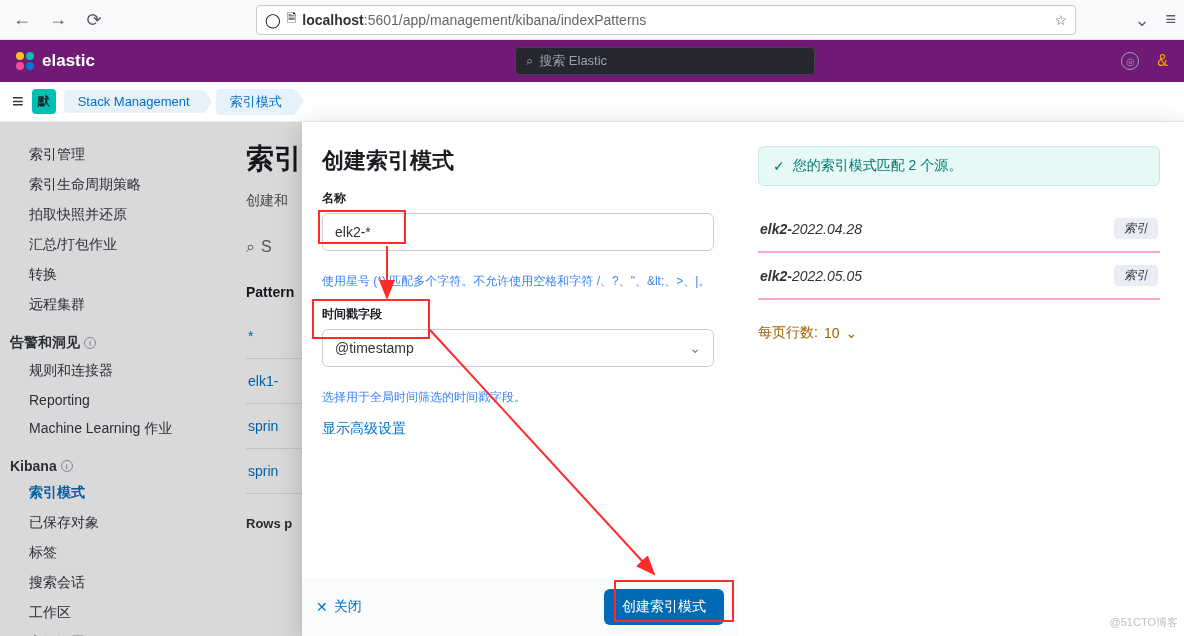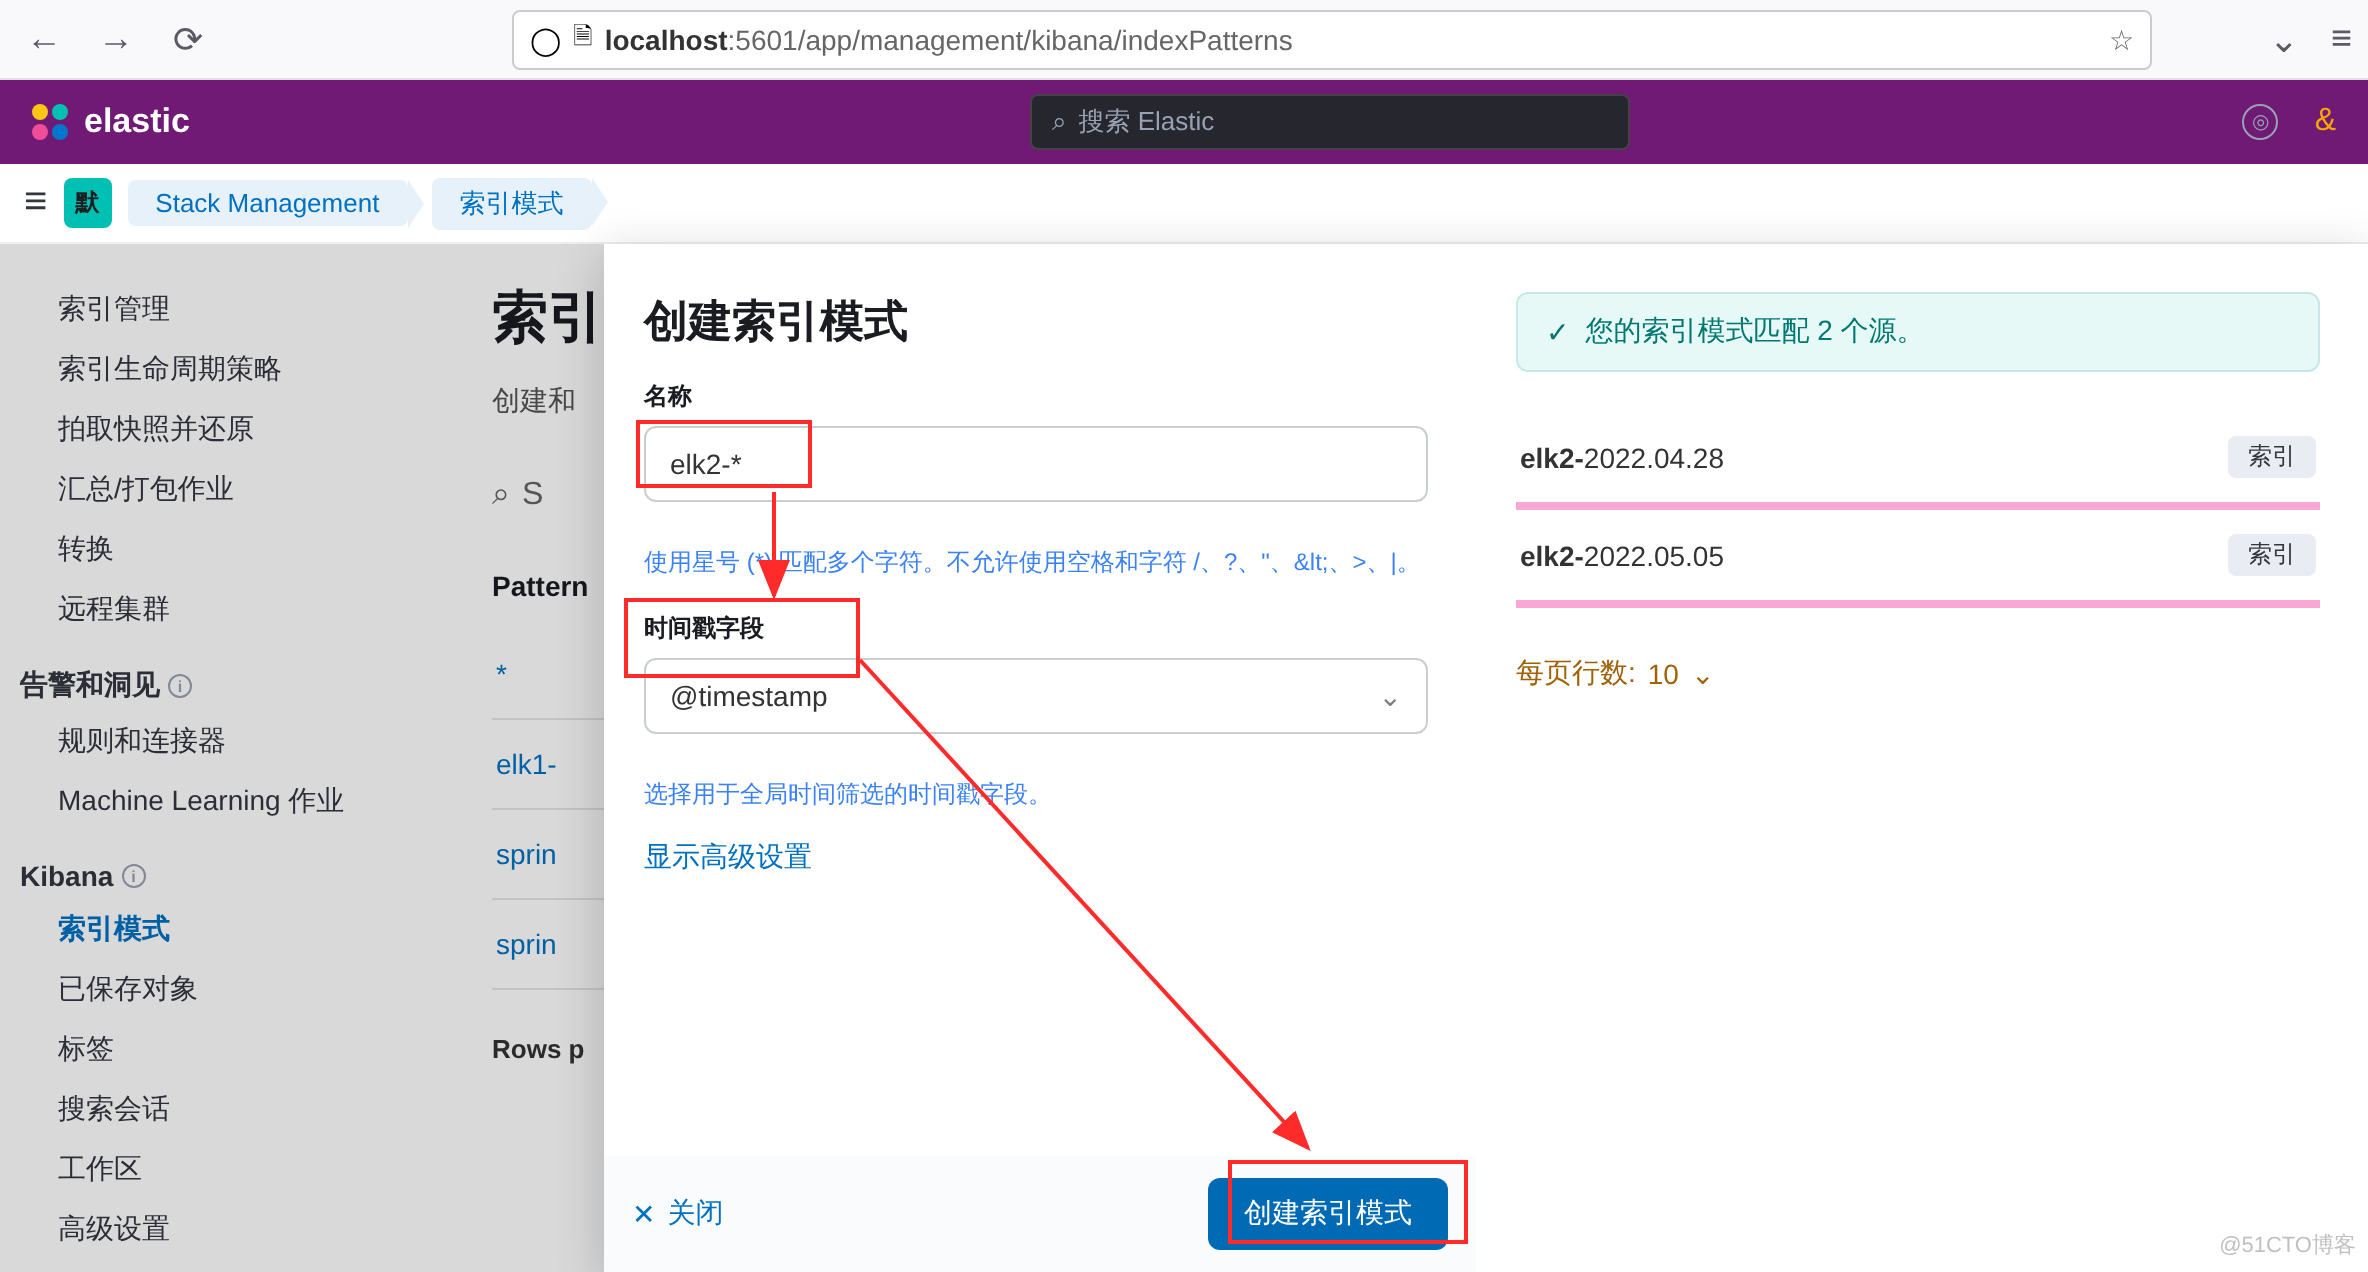--- a/index.html
+++ b/index.html
@@ -67,21 +67,21 @@
 .adv-link { color: #0071c2; font-size: 14px; margin-top: 14px; display: inline-block; }
 
 
 .modal-footer { position: absolute; left: 302px; bottom: 0; width: 436px; height: 58px; background: #fafbfd; display: flex; align-items: center; padding: 0 14px; }
 .close-btn { color: #0071c2; font-size: 14px; display: flex; align-items: center; gap: 6px; background: none; border: none; }
 .create-btn { margin-left: auto; background: #006bb4; color: #fff; border: none; padding: 9px 18px; border-radius: 6px; font-size: 14px; font-weight: 500; }
 
 
 .match-banner { background: #e6f9f7; border: 1px solid #c5e8e4; border-radius: 6px; padding: 10px 14px; color: #007871; font-size: 14px; display: flex; align-items: center; gap: 8px; }
 .match-list { margin-top: 20px; }
-.match-row { display: flex; align-items: center; justify-content: space-between; padding: 12px 2px; border-bottom: 4px solid #f9a8d4; font-size: 14px; color: #333; }
+.match-row { display: flex; align-items: center; justify-content: space-between; padding: 12px 2px; border-bottom: 2px solid #f9a8d4; font-size: 14px; color: #333; font-style: italic; }
 .match-row .name b { font-weight: 700; }
 .index-badge { background: #e9edf3; border-radius: 4px; padding: 2px 10px; font-size: 12px; color: #343741; }
 .rows-per { margin-top: 24px; font-size: 14px; color: #a16207; display: flex; align-items: center; gap: 6px; }
 
 
 .redbox { position: absolute; border: 2px solid #ff2a2a; pointer-events: none; z-index: 50; }
 svg.anno { position: absolute; left: 302px; top: 122px; width: 882px; height: 514px; pointer-events: none; z-index: 49; }
 
 
 .watermark { position: absolute; right: 6px; bottom: 6px; font-size: 11px; color: #c0c0c0; z-index: 60; }
@@ -142,20 +142,21 @@
     <div class="item">索引生命周期策略</div>
     <div class="item">拍取快照并还原</div>
     <div class="item">汇总/打包作业</div>
     <div class="item">转换</div>
     <div class="item">远程集群</div>
     <div class="heading">
         <span>告警和洞见</span>
         <span class="info">i</span>
       </div>
     <div class="item">规则和连接器</div>
+    <div class="item">Reporting</div>
     <div class="item">Machine Learning 作业</div>
     <div class="heading">
         <span>Kibana</span>
         <span class="info">i</span>
       </div>
     <div class="item active">索引模式</div>
     <div class="item">已保存对象</div>
     <div class="item">标签</div>
     <div class="item">搜索会话</div>
     <div class="item">工作区</div>

